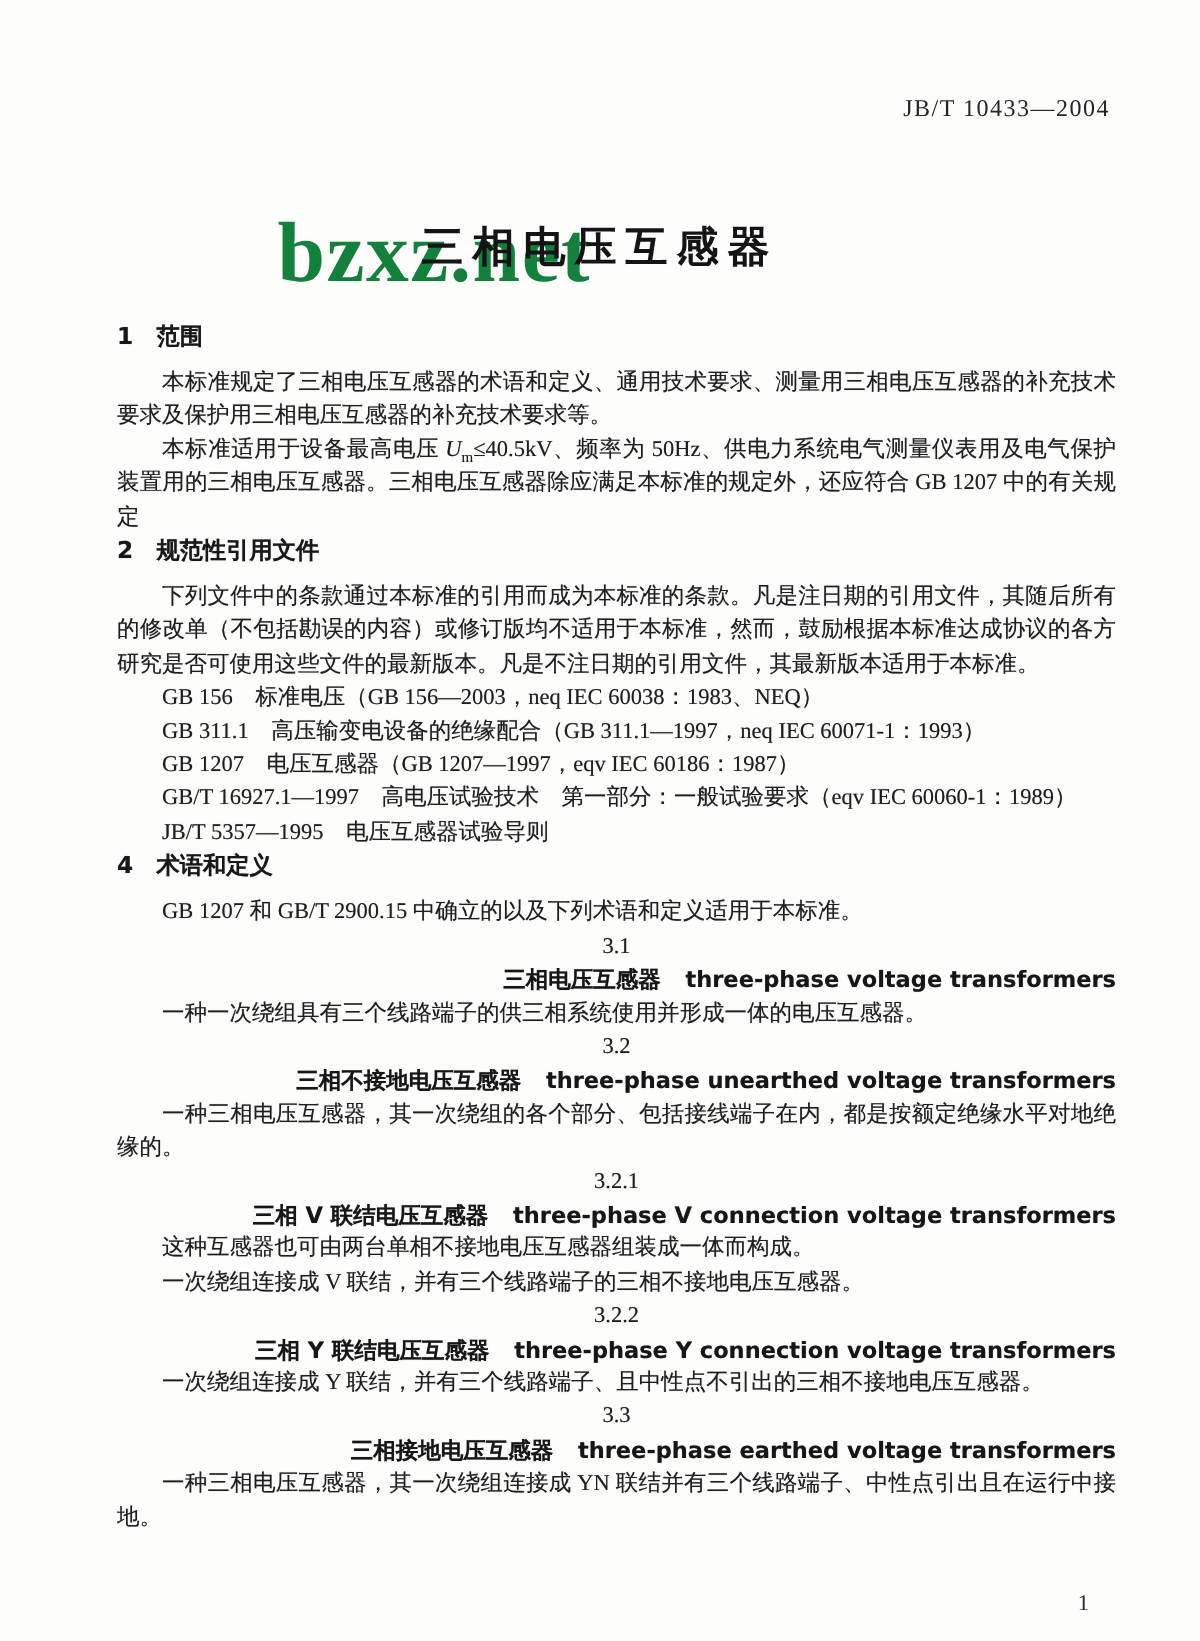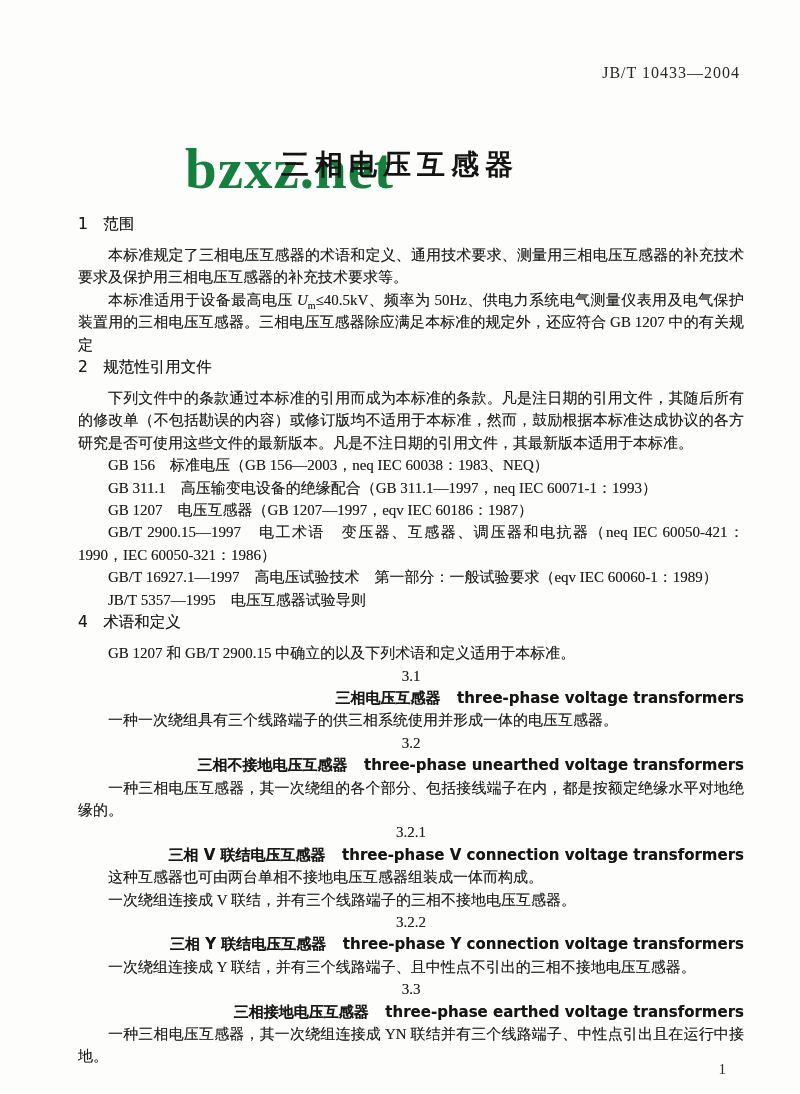--- a/index.html
+++ b/index.html
@@ -59,21 +59,21 @@
     right: 56px;
     z-index: 1;
     font-size: 15px;
     line-height: 22.4px;
     text-align: justify;
     text-shadow: 0 0 0.5px rgba(40,40,40,0.55);
   }
   h2.sec-heading {
     font-family: "DejaVu Sans", sans-serif;
     font-size: 15.5px;
-    font-weight: normal;
+    font-weight: bold;
     color: #181818;
     margin: 0 0 9px 0;
     line-height: 22px;
     text-align: left;
   }
   .sec-gap { margin-top: 15px; }
   .sec-gap-sm { margin-top: 11px; }
   p.body {
     margin: 0;
     text-indent: 2em;
@@ -128,21 +128,20 @@
 
     <h2 class="sec-heading">1　范围</h2>
     <p class="body">本标准规定了三相电压互感器的术语和定义、通用技术要求、测量用三相电压互感器的补充技术要求及保护用三相电压互感器的补充技术要求等。</p>
     <p class="body"><span>本标准适用于设备最高电压 </span><span class="var">U</span><sub class="var-sub">m</sub><span>≤40.5kV、频率为 50Hz、供电力系统电气测量仪表用及电气保护装置用的三相电压互感器。三相电压互感器除应满足本标准的规定外，还应符合 GB 1207 中的有关规定</span></p>
 
     <h2 class="sec-heading sec-gap">2　规范性引用文件</h2>
     <p class="body">下列文件中的条款通过本标准的引用而成为本标准的条款。凡是注日期的引用文件，其随后所有的修改单（不包括勘误的内容）或修订版均不适用于本标准，然而，鼓励根据本标准达成协议的各方研究是否可使用这些文件的最新版本。凡是不注日期的引用文件，其最新版本适用于本标准。</p>
     <p class="ref">GB 156　标准电压（GB 156—2003，neq IEC 60038：1983、NEQ）</p>
     <p class="ref">GB 311.1　高压输变电设备的绝缘配合（GB 311.1—1997，neq IEC 60071-1：1993）</p>
     <p class="ref">GB 1207　电压互感器（GB 1207—1997，eqv IEC 60186：1987）</p>
-    <p class="ref">GB/T 2900.15—1997　电工术语　变压器、互感器、调压器和电抗器（neq IEC 60050-421：1990，IEC 60050-321：1986）</p>
     <p class="ref">GB/T 16927.1—1997　高电压试验技术　第一部分：一般试验要求（eqv IEC 60060-1：1989）</p>
     <p class="ref">JB/T 5357—1995　电压互感器试验导则</p>
 
     <h2 class="sec-heading sec-gap-sm">4　术语和定义</h2>
     <p class="body">GB 1207 和 GB/T 2900.15 中确立的以及下列术语和定义适用于本标准。</p>
 
     <p class="term-num">3.1</p>
     <p class="term-line"><span>三相电压互感器</span><span class="en-term">three-phase voltage transformers</span></p>
     <p class="body">一种一次绕组具有三个线路端子的供三相系统使用并形成一体的电压互感器。</p>
 

